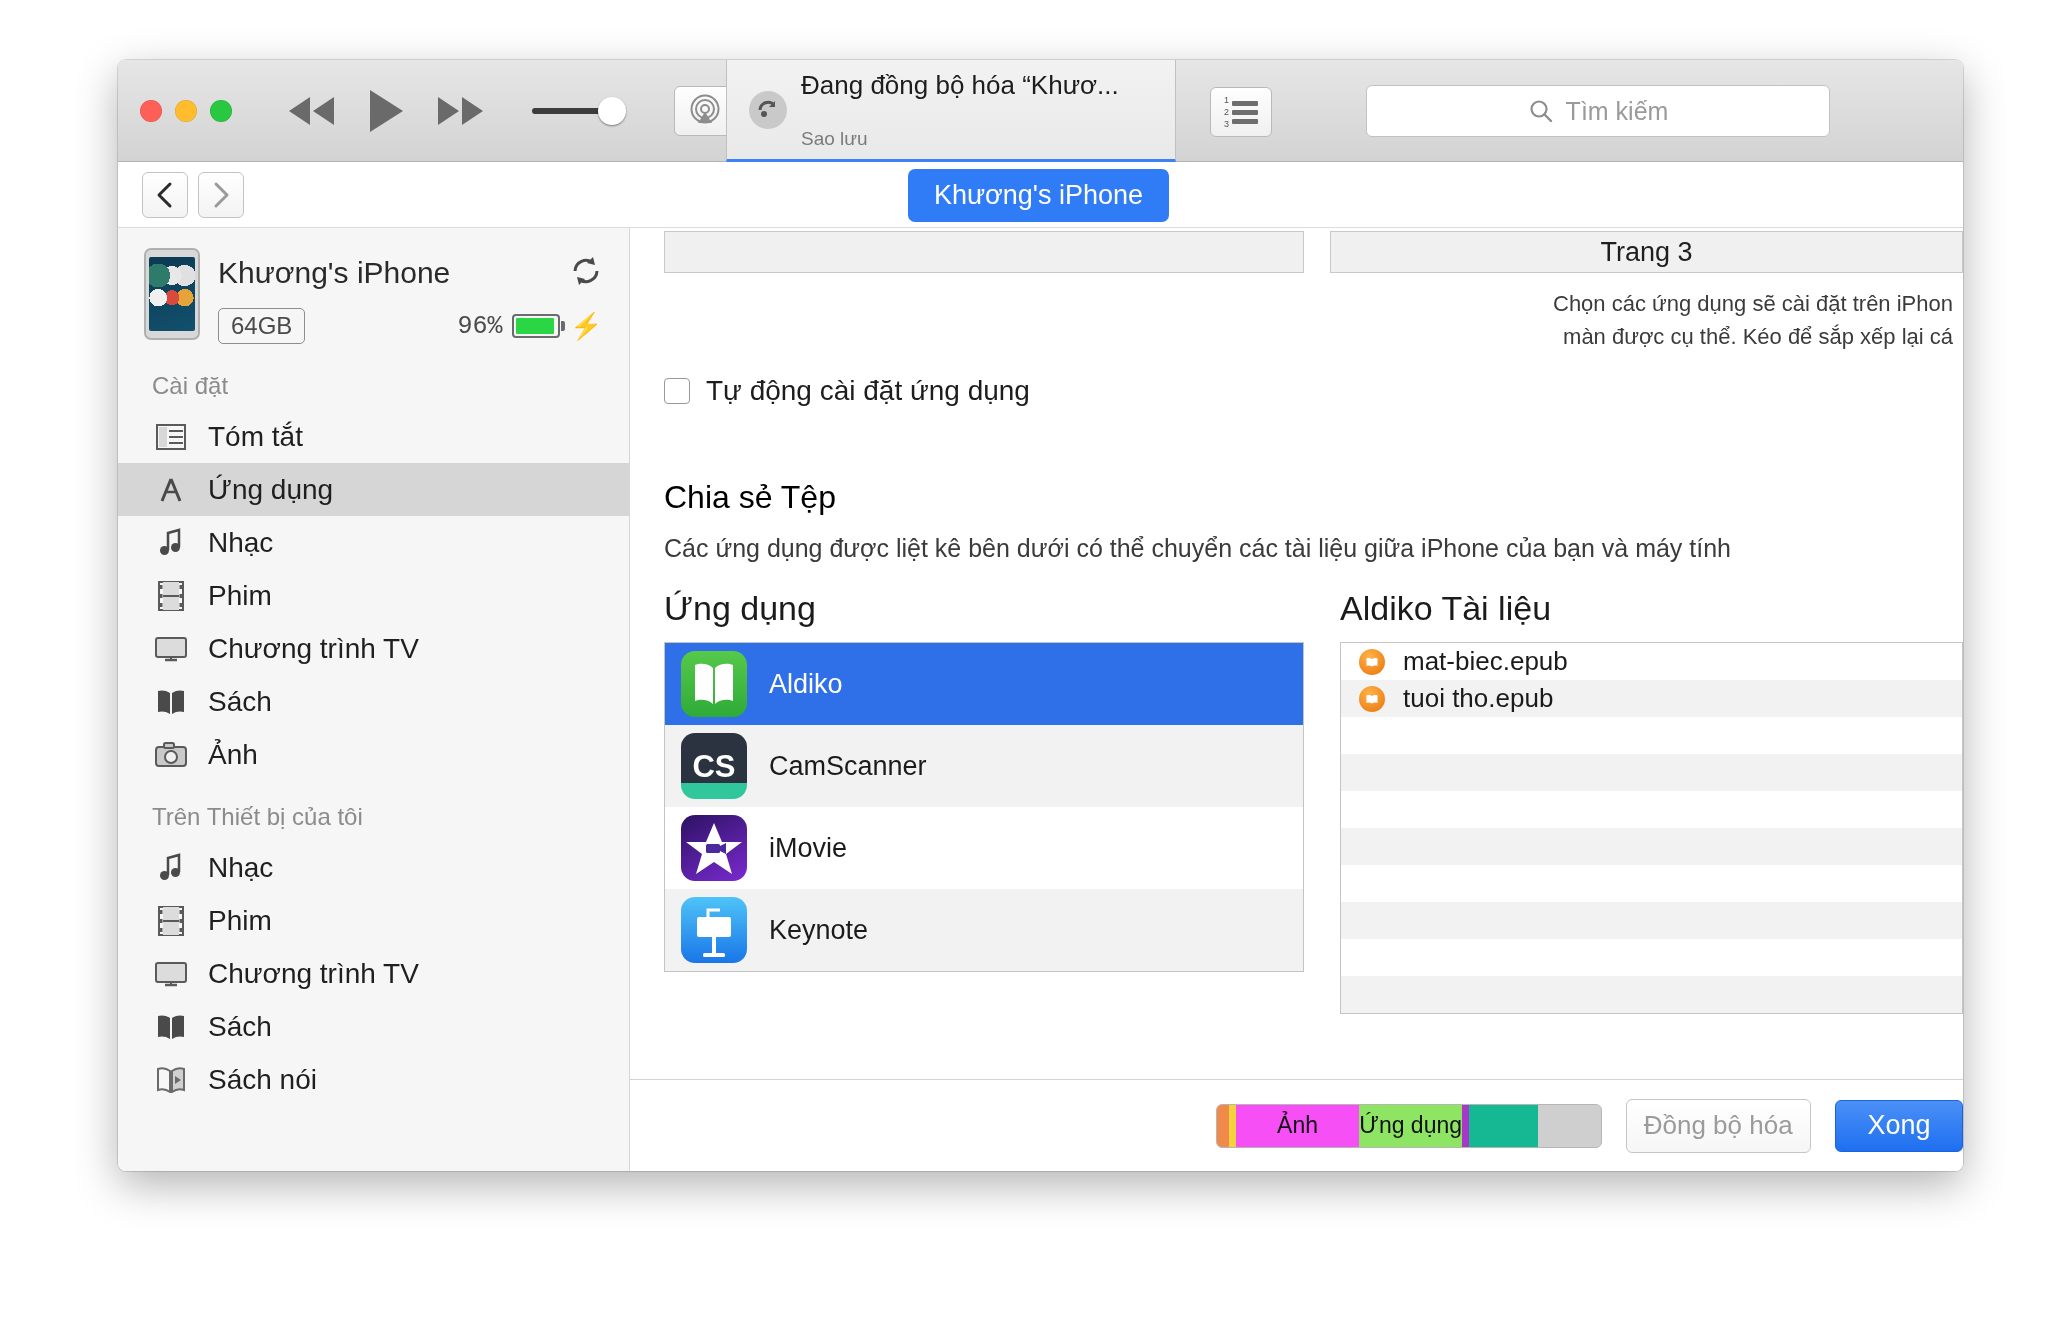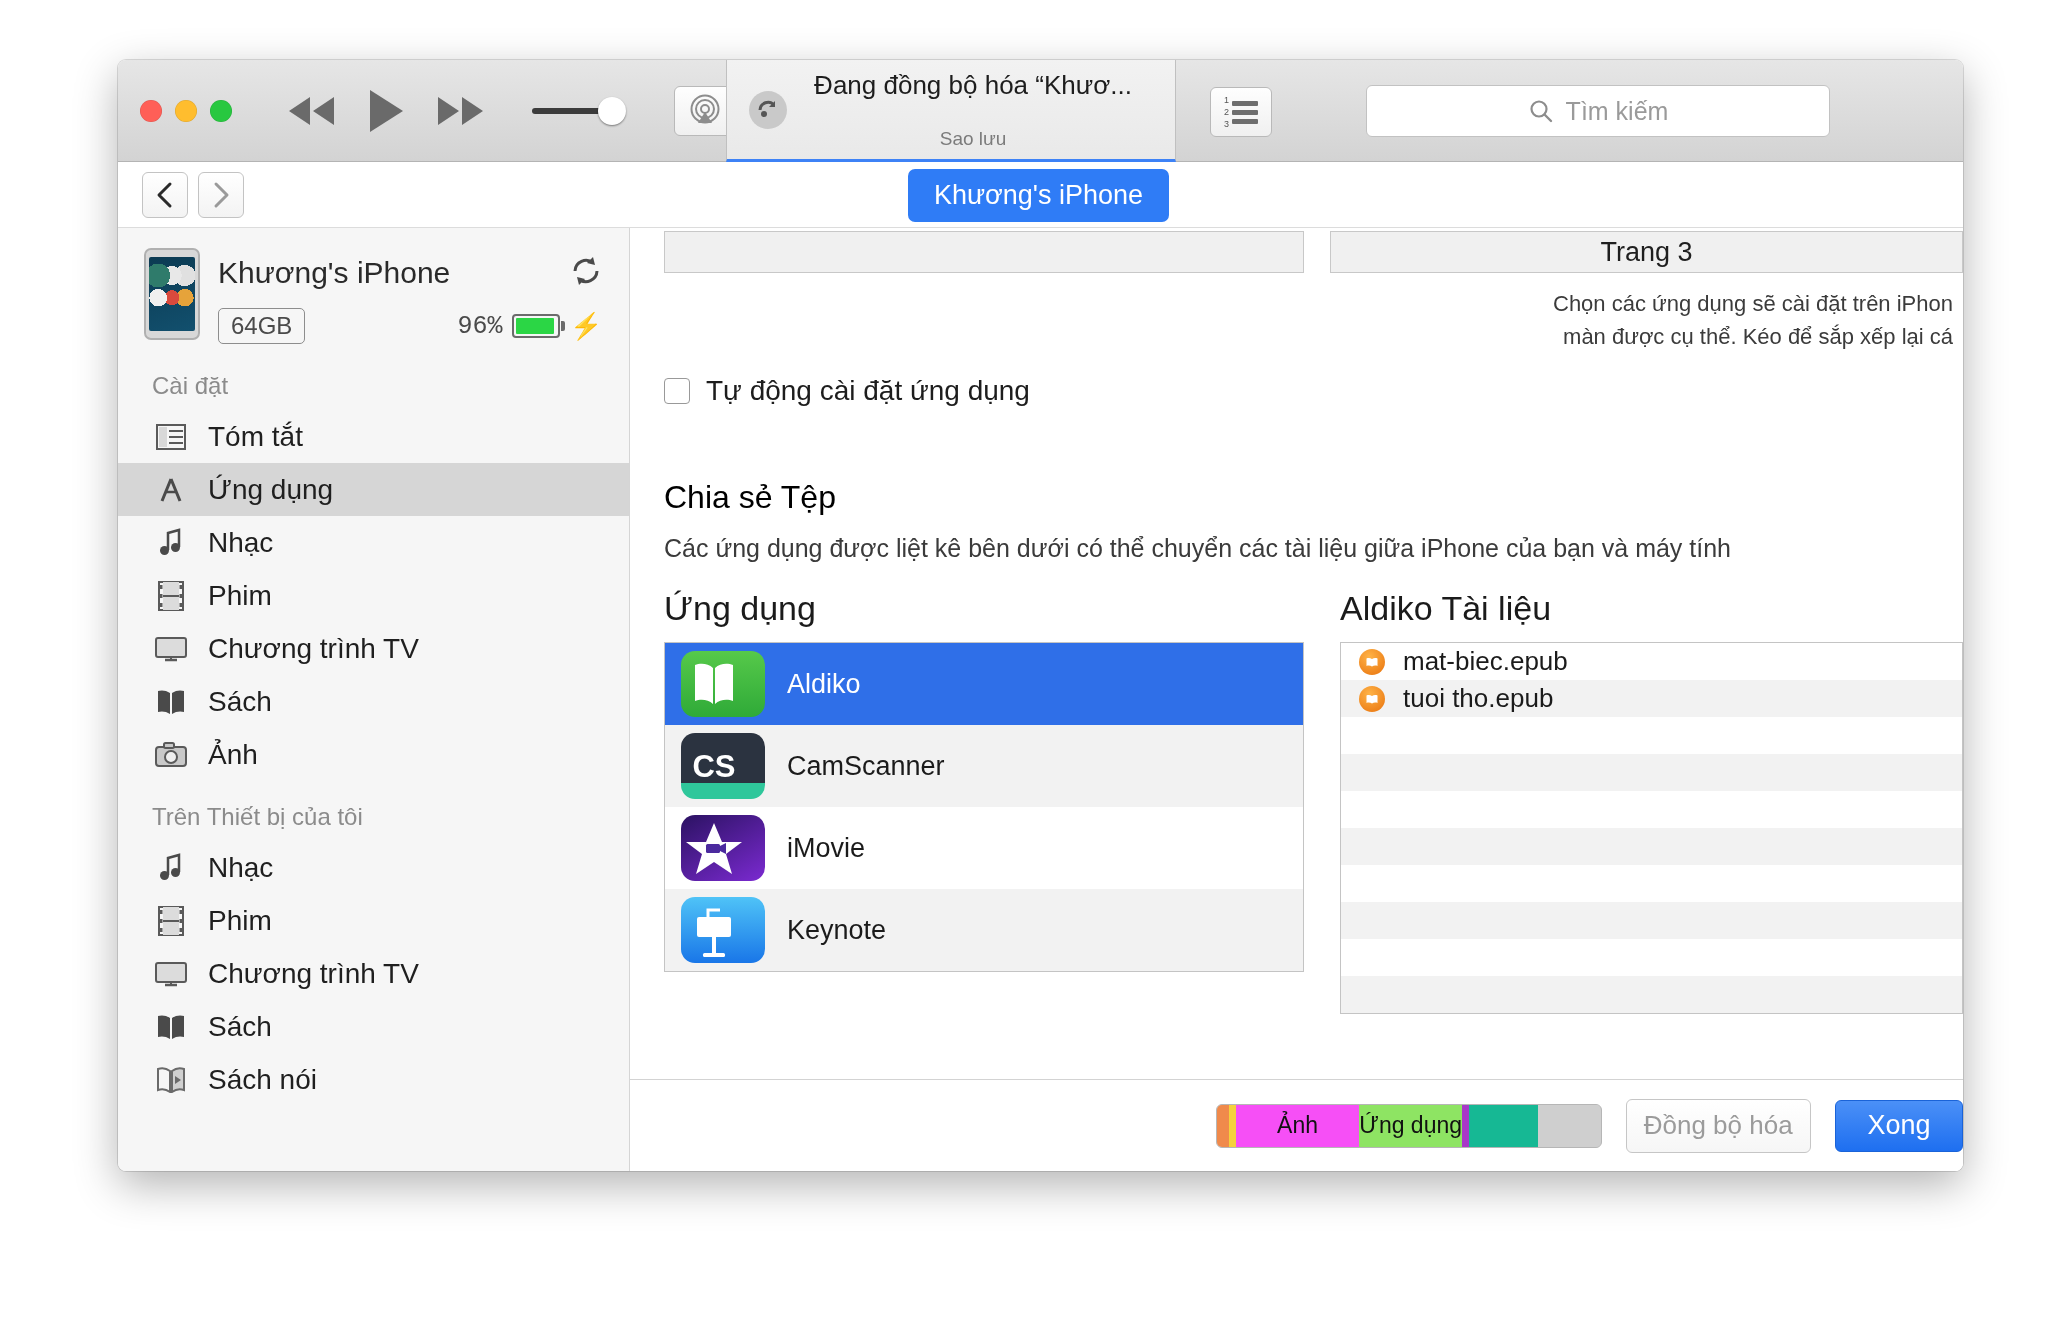--- a/index.html
+++ b/index.html
@@ -63,21 +63,21 @@
     background: linear-gradient(to bottom,#f2f2f2,#e9e9e9);
     border-left: 1px solid #c0c0c0; border-right: 1px solid #c0c0c0;
     border-bottom: 3px solid #3d82f6;
     display:flex; align-items:center; padding-left: 22px;
   }
   .status-icon {
     width: 38px; height: 38px; border-radius: 50%;
     background: #c9c9c9; display:flex; align-items:center; justify-content:center;
     flex: none; margin-right: 14px;
   }
-  .status-texts { display:flex; flex-direction:column; align-items:center; flex:1; padding-right: 30px; gap: 22px;}
+  .status-texts { display:flex; flex-direction:column; flex:1; padding-right: 30px; gap: 22px;}
   .status-main { font-size: 26px; color:#1d1d1d; white-space:nowrap; }
   .status-sub  { font-size: 19px; color:#7b7b7b; margin-top: 5px; }
 
   .list-btn-wrap { position:absolute; left: 1092px; top: 27px; }
   .numlist { display:flex; align-items:center; gap:3px; }
   .numcol { display:flex; flex-direction:column; gap:3px; font-size:9px; color:#555; line-height:1; }
   .barcol { display:flex; flex-direction:column; gap:4px; }
   .nbar { width: 26px; height: 5px; background:#6e6e6e; border-radius:1px; }
 
   .search {
@@ -191,21 +191,21 @@
   .col-apps { width: 640px; }
   .col-docs { margin-left: 36px; flex:1; }
   .col-head { font-size: 34px; color:#1b1b1b; margin-bottom: 14px; }
 
   .listbox { border:1px solid #c4c4c4; background:#fff; overflow:hidden; }
   .app-row { height: 82px; display:flex; align-items:center; padding-left: 16px; gap: 22px; }
   .app-row.alt { background:#f2f2f2; }
   .app-row.sel { background:#2f6fe8; }
   .app-name { font-size: 27px; color:#1b1b1b; }
   .app-row.sel .app-name { color:#fff; }
-  .app-icon { width: 84px; height: 66px; border-radius: 14px; flex:none; position:relative; overflow:hidden; }
+  .app-icon { width: 66px; height: 66px; border-radius: 14px; flex:none; position:relative; overflow:hidden; }
 
   .doc-row { height: 37px; display:flex; align-items:center; padding-left: 18px; gap: 18px; }
   .doc-row.alt { background:#f2f2f2; }
   .doc-name { font-size: 26px; color:#1b1b1b; }
   .doc-ico { width: 26px; height: 26px; border-radius:50%; flex:none;
     background: radial-gradient(circle at 40% 30%, #ffb347, #e8720c);
     display:flex; align-items:center; justify-content:center; }
 
   
   .bottombar {

